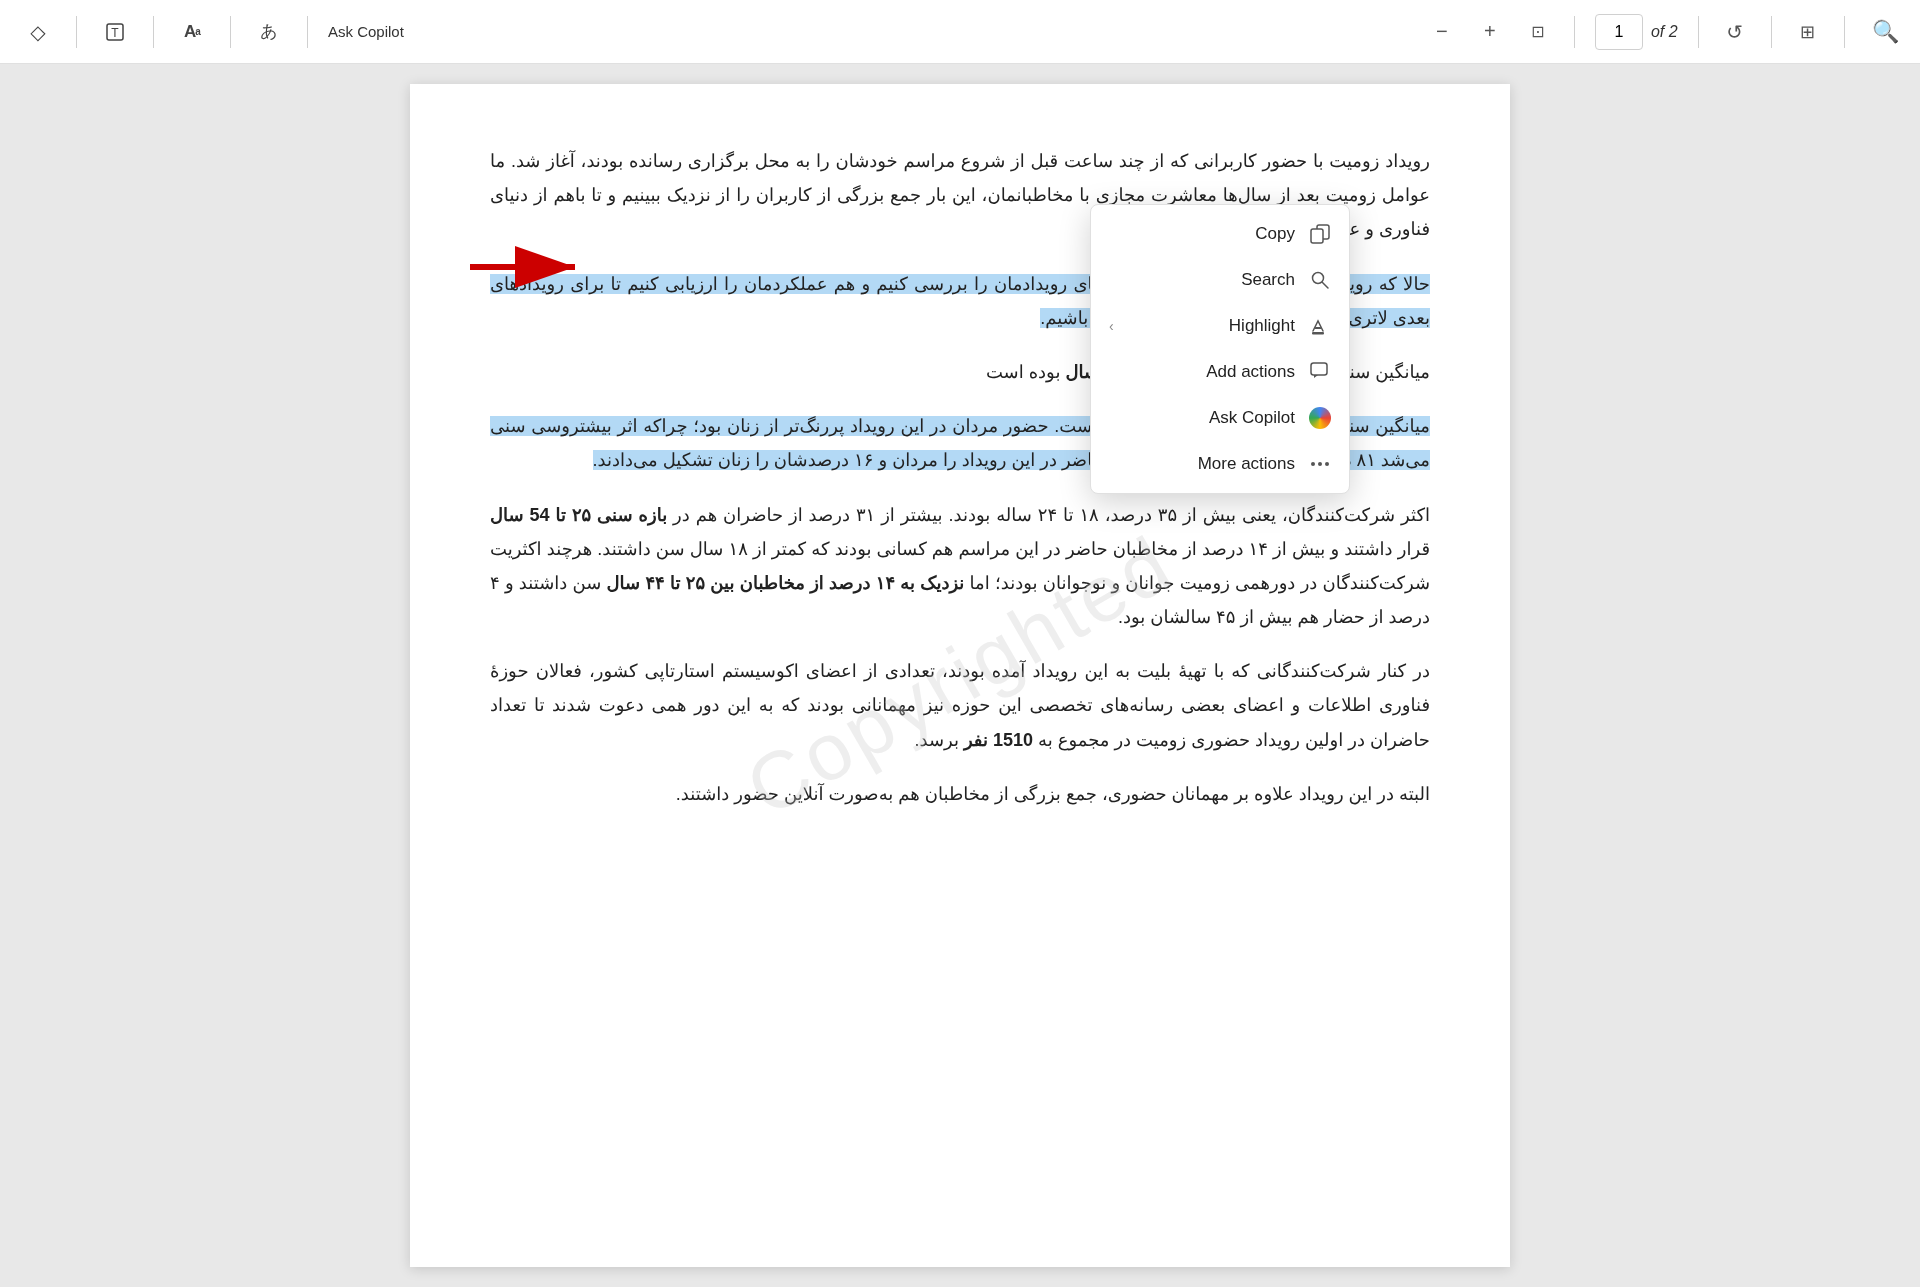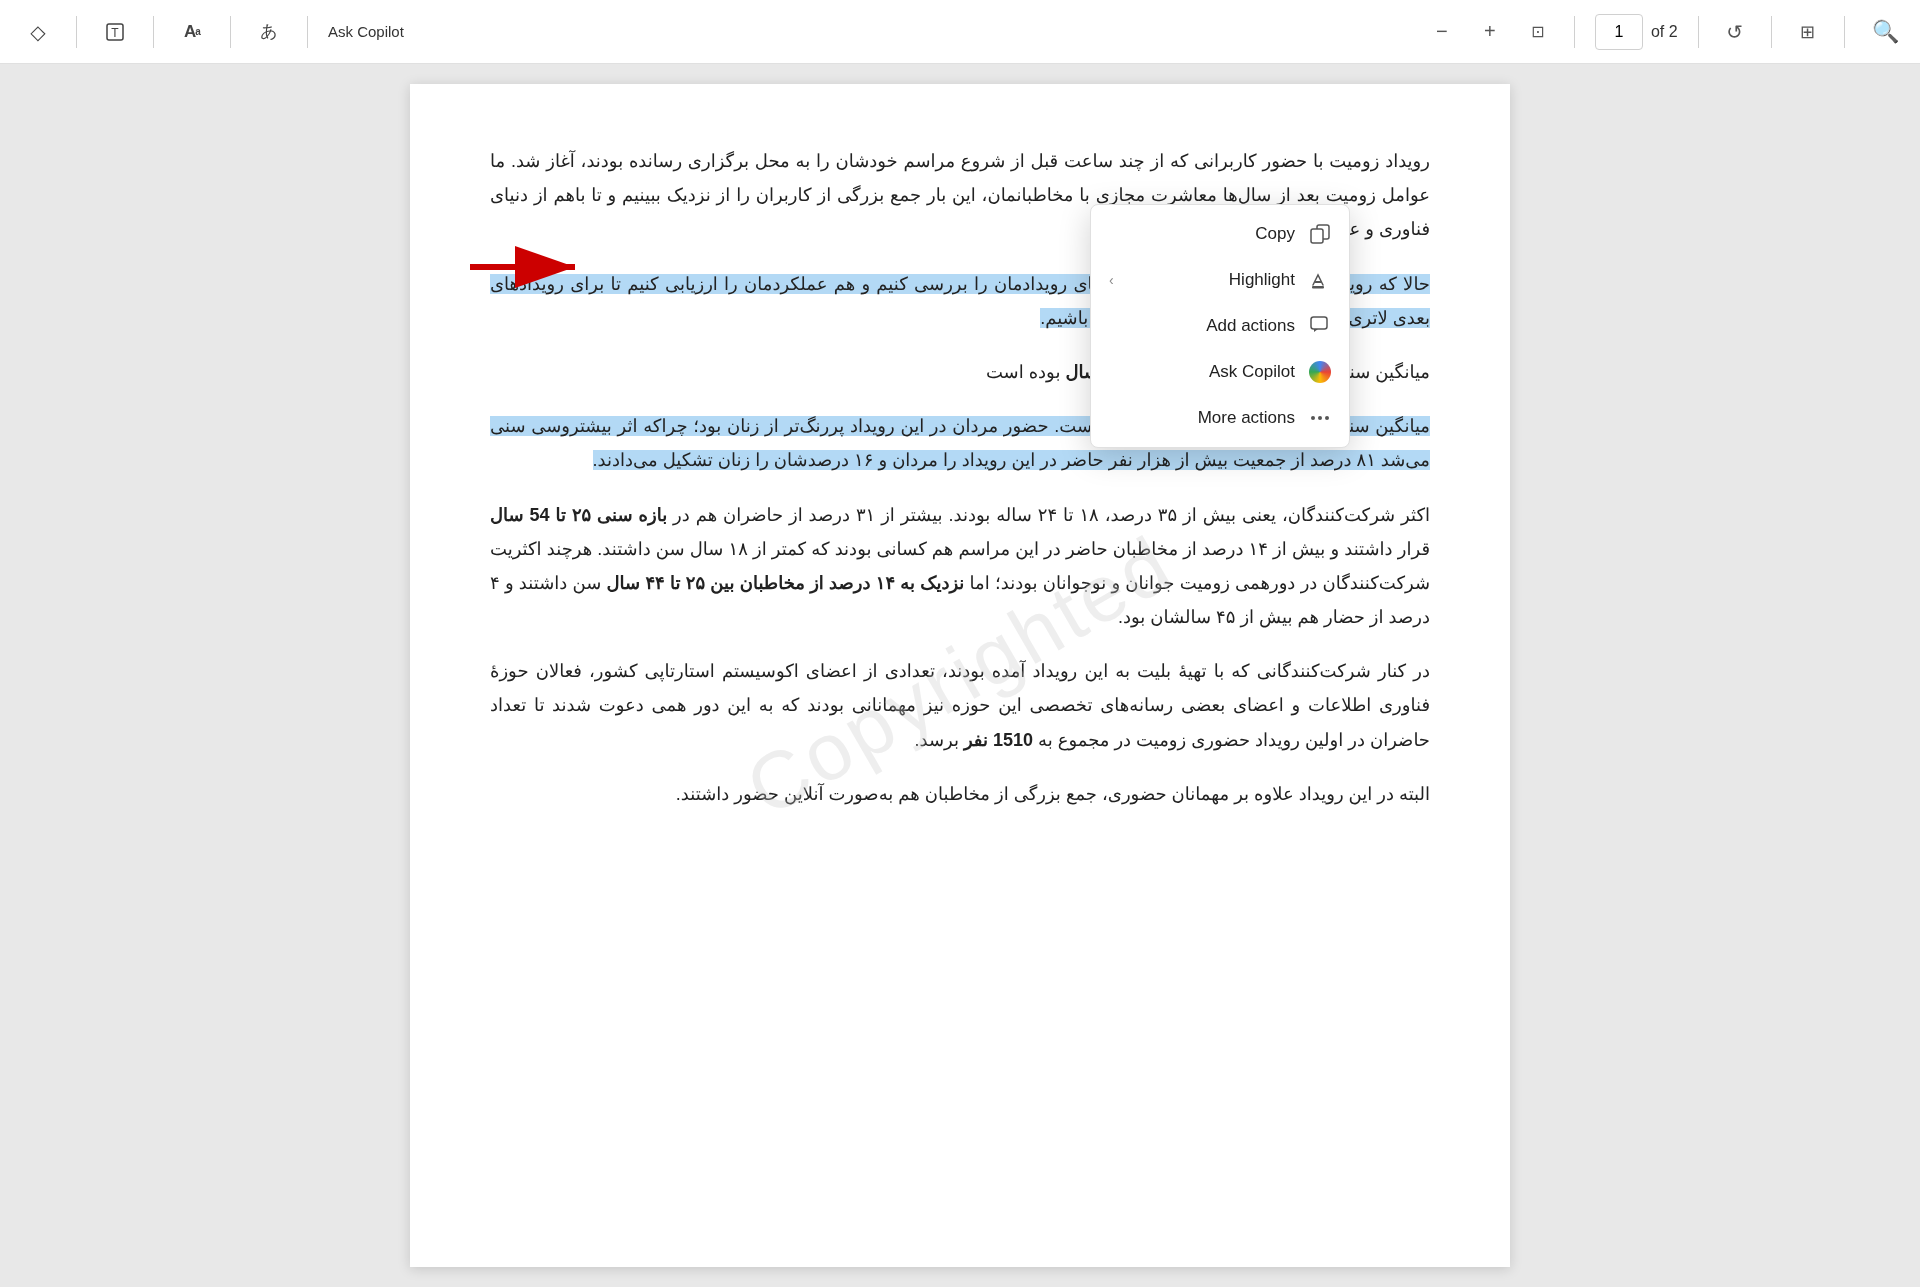--- a/index.html
+++ b/index.html
@@ -67,20 +67,21 @@
       border-radius: 4px;
       text-align: center;
       font-size: 16px;
       background: #fff;
       outline: none;
     }
 
     .page-of {
       font-size: 16px;
       color: #333;
+      font-style: italic;
     }
 
     .zoom-btn {
       width: 32px;
       height: 32px;
       border: none;
       background: transparent;
       cursor: pointer;
       font-size: 20px;
       color: #555;
@@ -320,20 +321,29 @@
         <div class="menu-item">
           <div class="menu-item-icon">
             <svg width="20" height="20" viewBox="0 0 20 20" fill="none">
               <rect x="7" y="1" width="12" height="14" rx="2" stroke="#555" stroke-width="1.5" fill="none"></rect>
               <rect x="1" y="5" width="12" height="14" rx="2" stroke="#555" stroke-width="1.5" fill="white"></rect>
             </svg>
           </div>
           <span class="menu-item-label">Copy</span>
         </div>
 
+        <div class="menu-item">
+          <div class="menu-item-icon">
+            <svg width="20" height="20" viewBox="0 0 20 20" fill="none">
+              <circle cx="8" cy="8" r="5.5" stroke="#555" stroke-width="1.5" fill="none"></circle>
+              <line x1="12.5" y1="12.5" x2="18" y2="18" stroke="#555" stroke-width="1.5" stroke-linecap="round"></line>
+            </svg>
+          </div>
+          <span class="menu-item-label">Search</span>
+        </div>
 
         <div class="menu-item">
           <div class="menu-item-icon">
             <svg width="20" height="20" viewBox="0 0 20 20" fill="none">
               <path d="M3 15 L8 5 L13 15" stroke="#555" stroke-width="1.5" fill="none" stroke-linecap="round"></path>
               <rect x="2" y="16" width="12" height="2.5" rx="1" fill="#555"></rect>
               <rect x="5" y="11" width="6" height="2" rx="0.5" fill="#555"></rect>
             </svg>
           </div>
           <span class="menu-item-label">Highlight</span>

